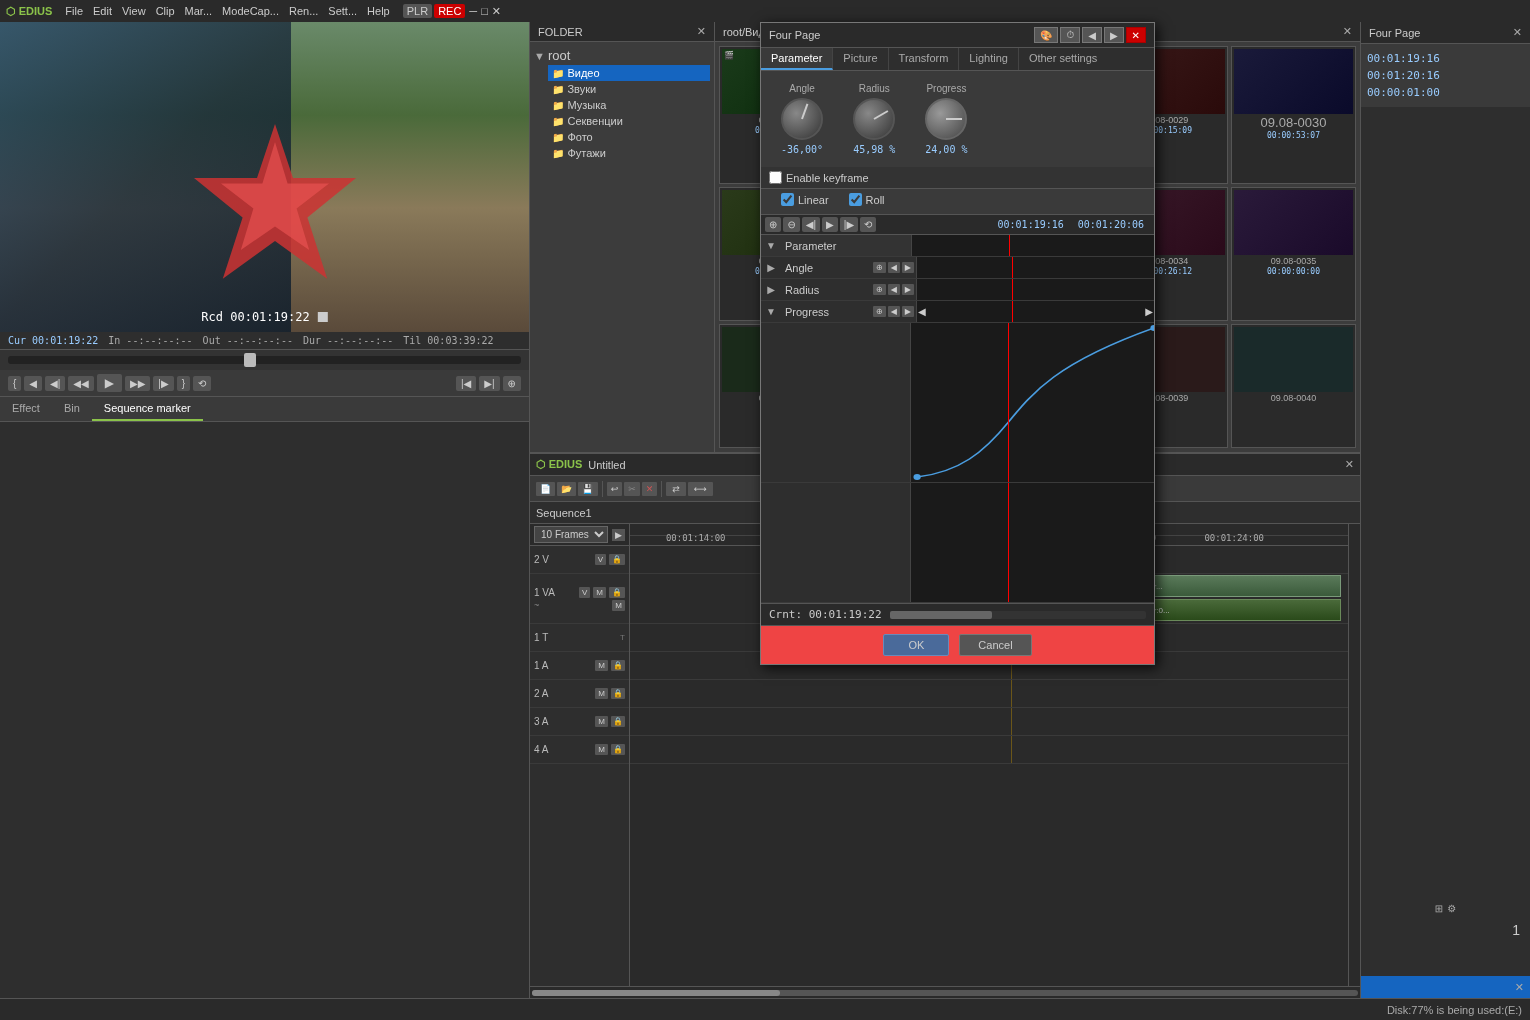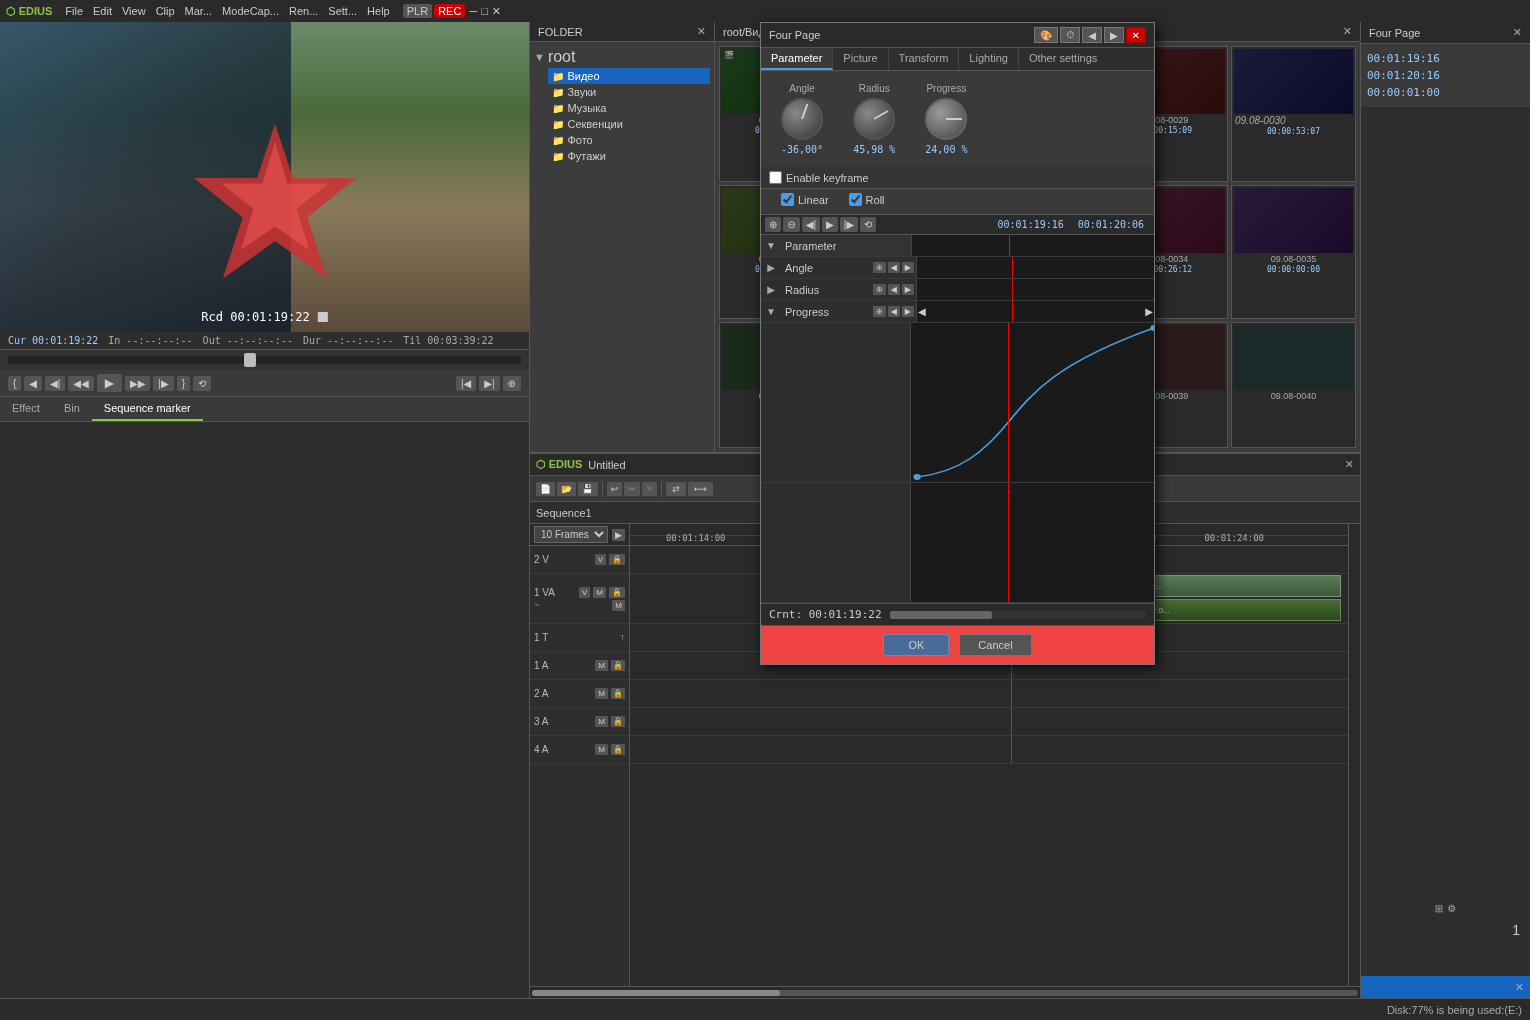--- a/index.html
+++ b/index.html
@@ -105,21 +105,21 @@
       <div style="display:flex; height:430px; overflow:hidden;">
 
         <div style="width:185px; background:#3c3c3c; border-right:1px solid #555; display:flex; flex-direction:column;">
           <div style="background:#2a2a2a; padding:3px 8px; display:flex; justify-content:space-between; align-items:center; border-bottom:1px solid #555;">
             <span style="font-size:11px; color:#ccc;">FOLDER</span>
             <button style="background:none; border:none; color:#aaa; cursor:pointer; font-size:11px;">✕</button>
           </div>
           <div style="padding:4px;">
             <div style="display:flex; align-items:center; gap:3px; padding:2px 0;">
               <span style="color:#aaa;">▼</span>
-              <span style="color:#ccc; font-size:16px;">root</span>
+              <span style="color:#ccc; font-size:13px;">root</span>
             </div>
             <div style="padding-left:14px;">
               <div style="display:flex; align-items:center; gap:3px; padding:2px 4px; background:#1565C0; cursor:pointer;">
                 <span style="color:#87CEEB; font-size:10px;">📁</span>
                 <span style="color:#fff; font-size:11px;">Видео</span>
               </div>
               <div style="display:flex; align-items:center; gap:3px; padding:2px 4px; cursor:pointer;">
                 <span style="color:#87CEEB; font-size:10px;">📁</span>
                 <span style="color:#ccc; font-size:11px;">Звуки</span>
               </div>
@@ -172,21 +172,21 @@
               <div style="font-size:9px; color:#aaa; text-align:center; padding:1px;">09.08-0028</div>
               <div style="font-size:8px; color:#9cf; font-family:monospace; text-align:center;">00:01:17:19</div>
             </div>
             <div style="background:#2a2a2a; border:1px solid #555; padding:2px; cursor:pointer;">
               <div style="height:65px; background:linear-gradient(135deg,#3a1a1a,#2a0a0a);"></div>
               <div style="font-size:9px; color:#aaa; text-align:center; padding:1px;">09.08-0029</div>
               <div style="font-size:8px; color:#9cf; font-family:monospace; text-align:center;">00:00:15:09</div>
             </div>
             <div style="background:#2a2a2a; border:1px solid #555; padding:2px; cursor:pointer;">
               <div style="height:65px; background:linear-gradient(135deg,#1a1a3a,#0a0a2a);"></div>
-              <div style="font-size:10px; color:#aaa; text-align:left; padding:1px;font-style:italic;">09.08-0030</div>
+              <div style="font-size:13px; color:#aaa; text-align:center; padding:1px;">09.08-0030</div>
               <div style="font-size:8px; color:#9cf; font-family:monospace; text-align:center;">00:00:53:07</div>
             </div>
 
             <div style="background:#2a2a2a; border:1px solid #555; padding:2px; cursor:pointer;">
               <div style="height:65px; background:linear-gradient(135deg,#2a3a1a,#1a2a0a);"></div>
               <div style="font-size:9px; color:#aaa; text-align:center; padding:1px;">09.08-0031</div>
               <div style="font-size:8px; color:#9cf; font-family:monospace; text-align:center;">00:00:00:00</div>
             </div>
             <div style="background:#2a2a2a; border:1px solid #555; padding:2px; cursor:pointer;">
               <div style="height:65px; background:linear-gradient(135deg,#3a2a2a,#2a1a1a);"></div>

